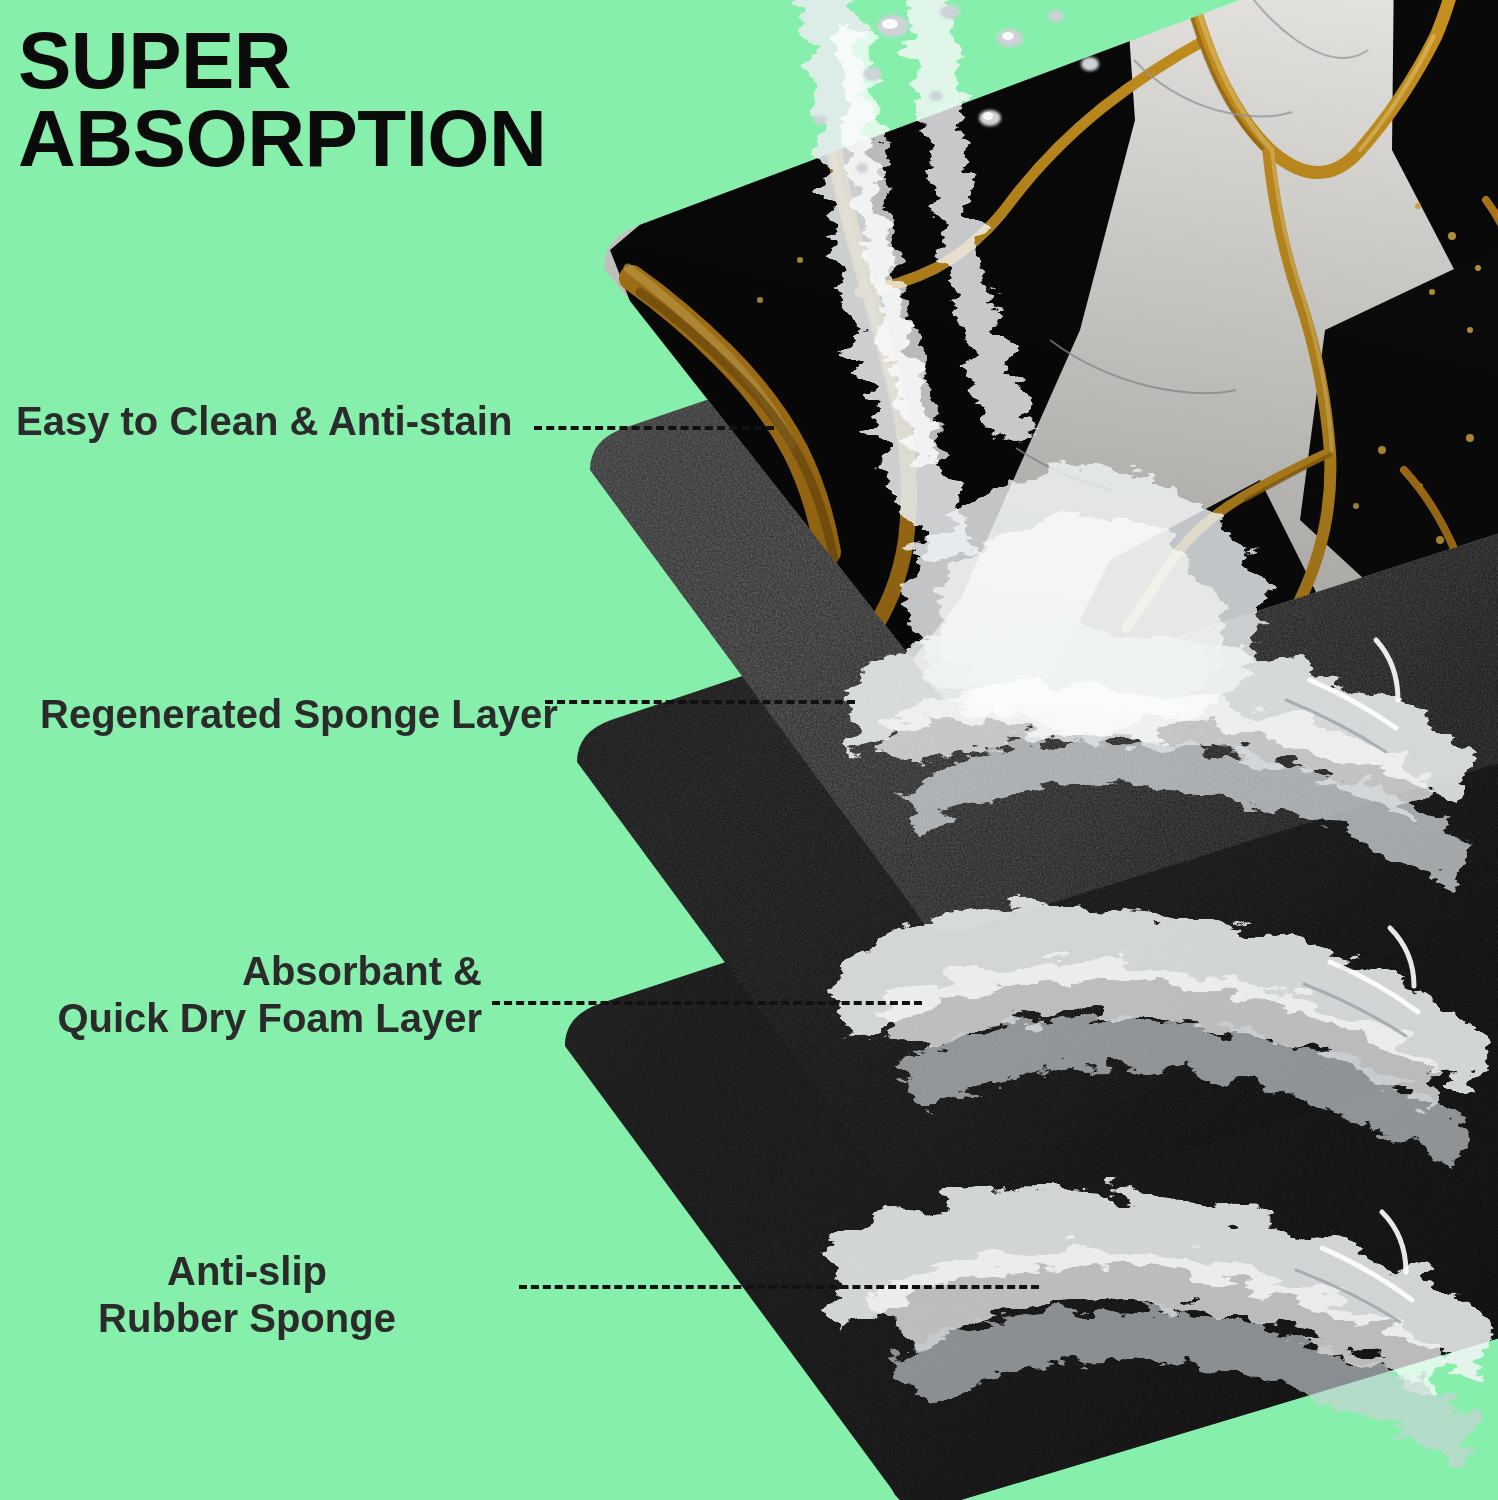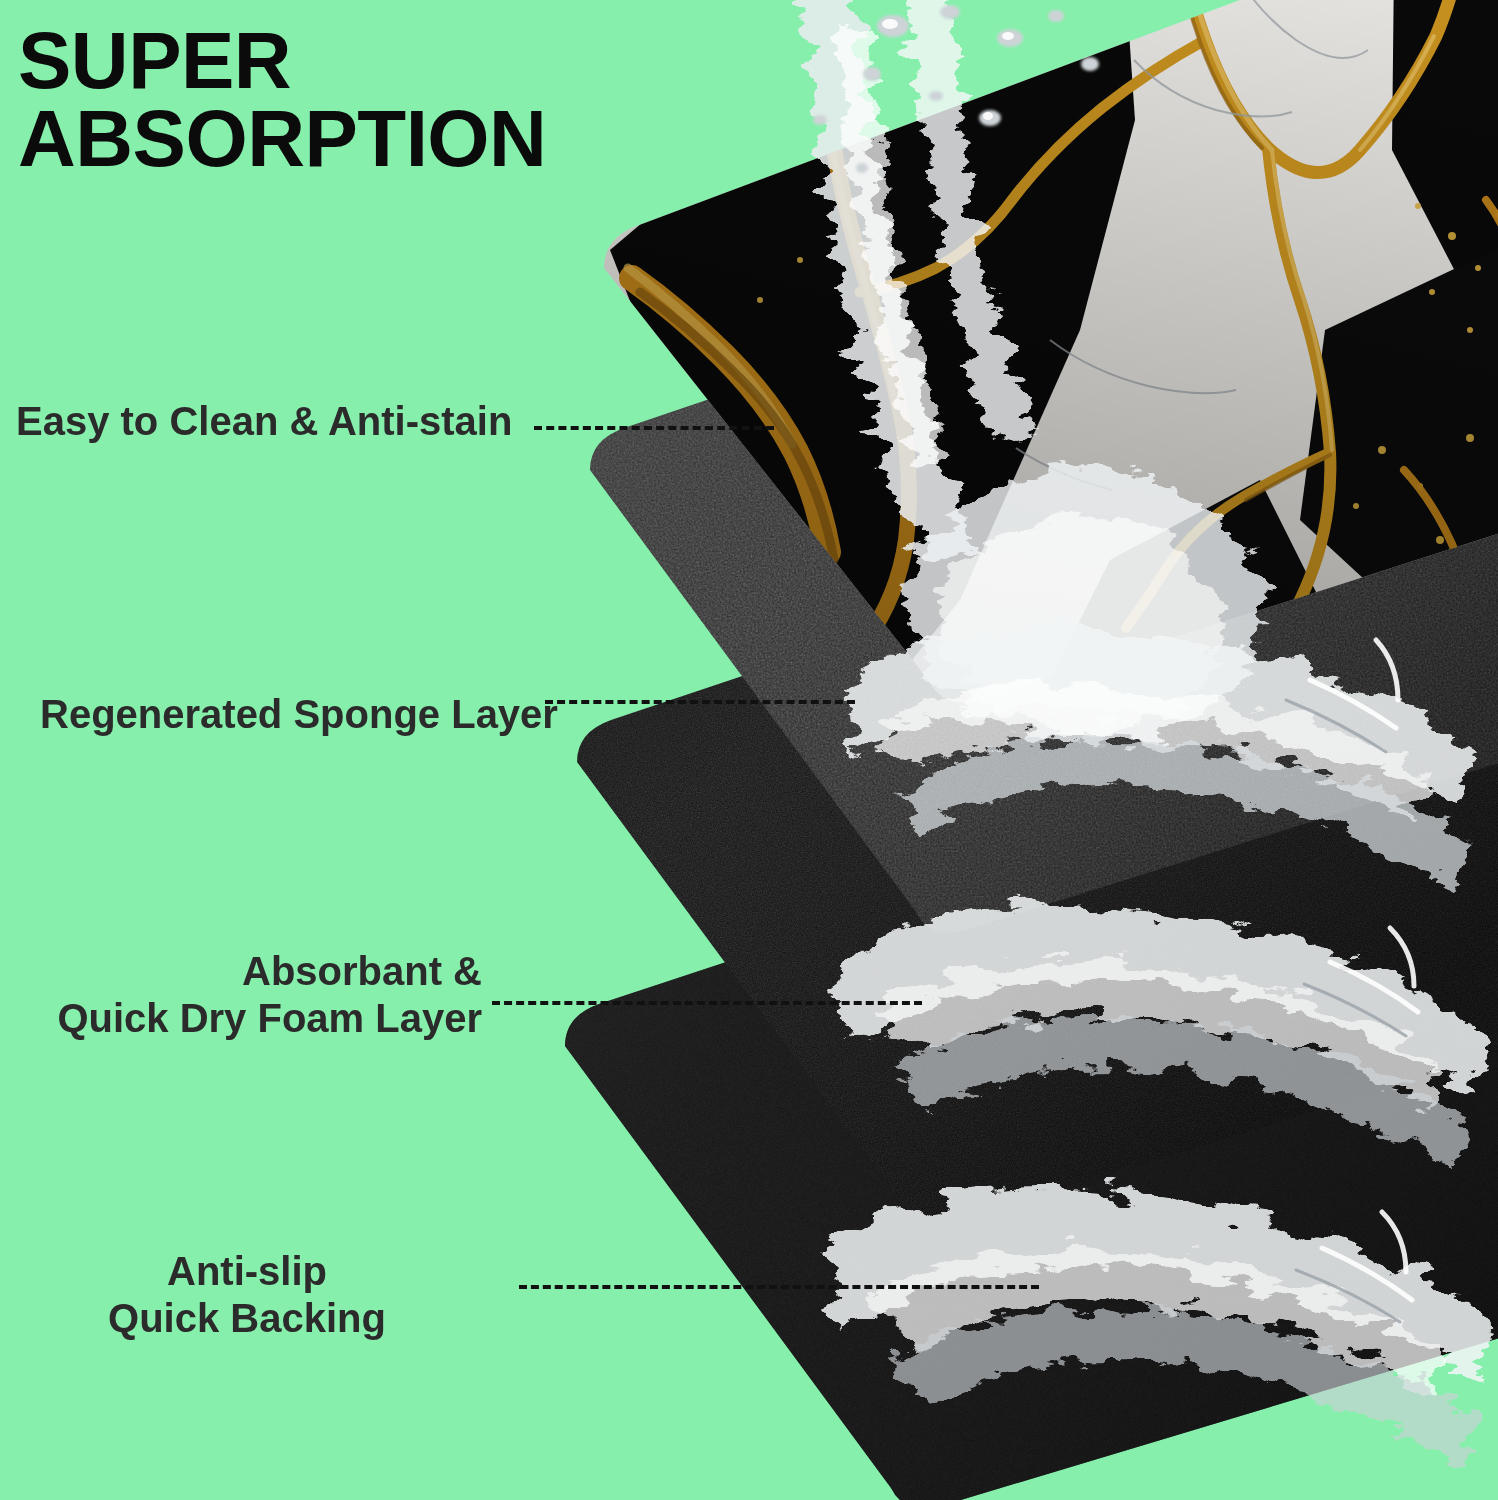--- a/index.html
+++ b/index.html
@@ -353,15 +353,15 @@
 ABSORPTION</div>
 
   <div class="callout c1">Easy to Clean &amp; Anti-stain</div>
 
   <div class="callout c2">Regenerated Sponge Layer</div>
 
   <div class="callout c3">Absorbant &amp;
 Quick Dry Foam Layer</div>
 
   <div class="callout c4">Anti-slip
-Quick Backing</div>
+Rubber Sponge</div>
 
 </div>
 
 </body></html>

